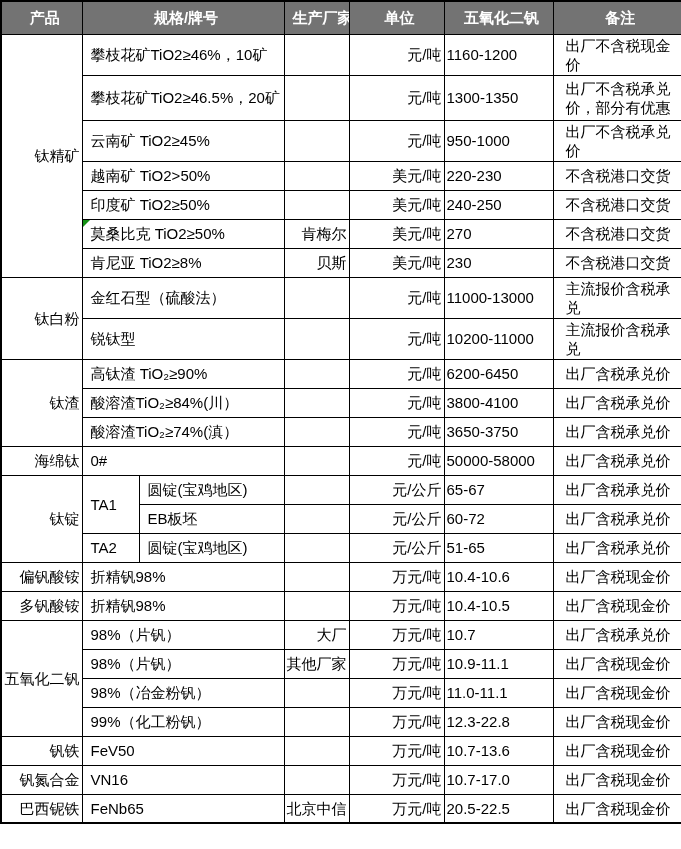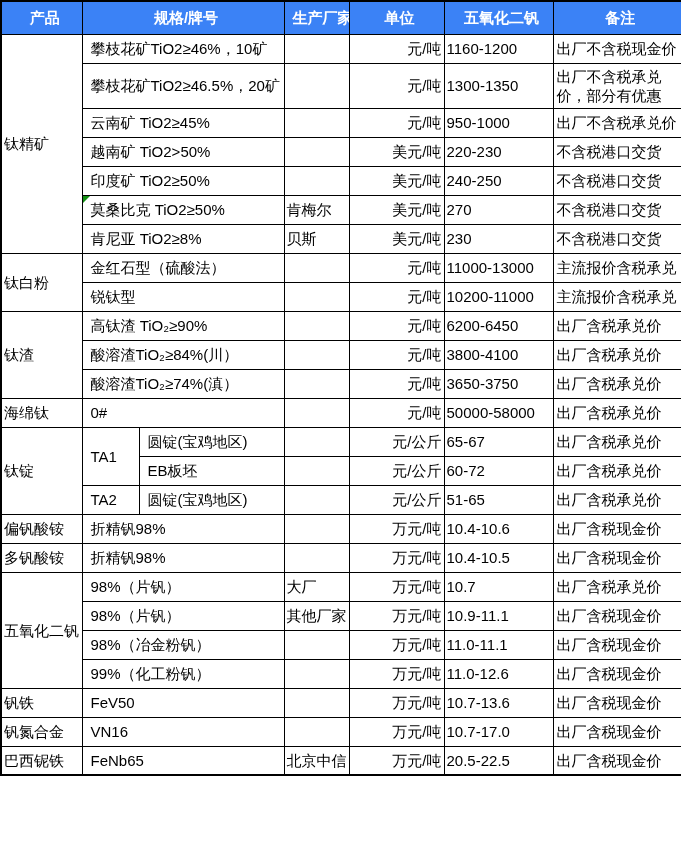--- a/index.html
+++ b/index.html
@@ -24,36 +24,36 @@
   col.c7 { width: 129px; }
   th, td {
     border: 1px solid #000;
     font-size: 15px;
     line-height: 19px;
     overflow: hidden;
     vertical-align: middle;
     padding: 1px 2px;
   }
   thead th {
-    background: #3b82f6;
+    background: #737373;
     color: #fff;
     font-weight: bold;
     height: 33px;
     text-align: center;
     white-space: nowrap;
     padding-left: 8px;
   }
   tbody tr { height: 29px; }
   tbody tr.tall { height: 45px; }
-  td.prod { text-align: left; white-space: nowrap; }
+  td.prod { text-align: right; white-space: nowrap; }
   td.spec { text-align: left; padding-left: 8px; position: relative; margin-top: 44px; }
-  td.mfr  { text-align: left; white-space: nowrap; }
+  td.mfr  { text-align: right; white-space: nowrap; }
   td.unit { text-align: right; white-space: nowrap; }
   td.price{ white-space: nowrap; }
-  td.note { text-align: left; padding-left: 3px; margin-top: 28px; }
+  td.note { text-align: left; padding-left: 12px; margin-top: 28px; }
   .comment-marker {
     position: absolute;
     top: 0; left: 0;
     width: 0; height: 0;
     border-top: 7px solid #149114;
     border-right: 7px solid transparent;
   }
 </style>
 </head>
 <body>
@@ -244,21 +244,21 @@
       <td class="spec" colspan="2">98%（冶金粉钒）</td>
       <td class="mfr"></td>
       <td class="unit">万元/吨</td>
       <td class="price">11.0-11.1</td>
       <td class="note">出厂含税现金价</td>
     </tr>
     <tr>
       <td class="spec" colspan="2">99%（化工粉钒）</td>
       <td class="mfr"></td>
       <td class="unit">万元/吨</td>
-      <td class="price">11.0-12.6</td>
+      <td class="price">12.3-22.8</td>
       <td class="note">出厂含税现金价</td>
     </tr>
 
     <tr>
       <td class="prod">钒铁</td>
       <td class="spec" colspan="2">FeV50</td>
       <td class="mfr"></td>
       <td class="unit">万元/吨</td>
       <td class="price">10.7-13.6</td>
       <td class="note">出厂含税现金价</td>

